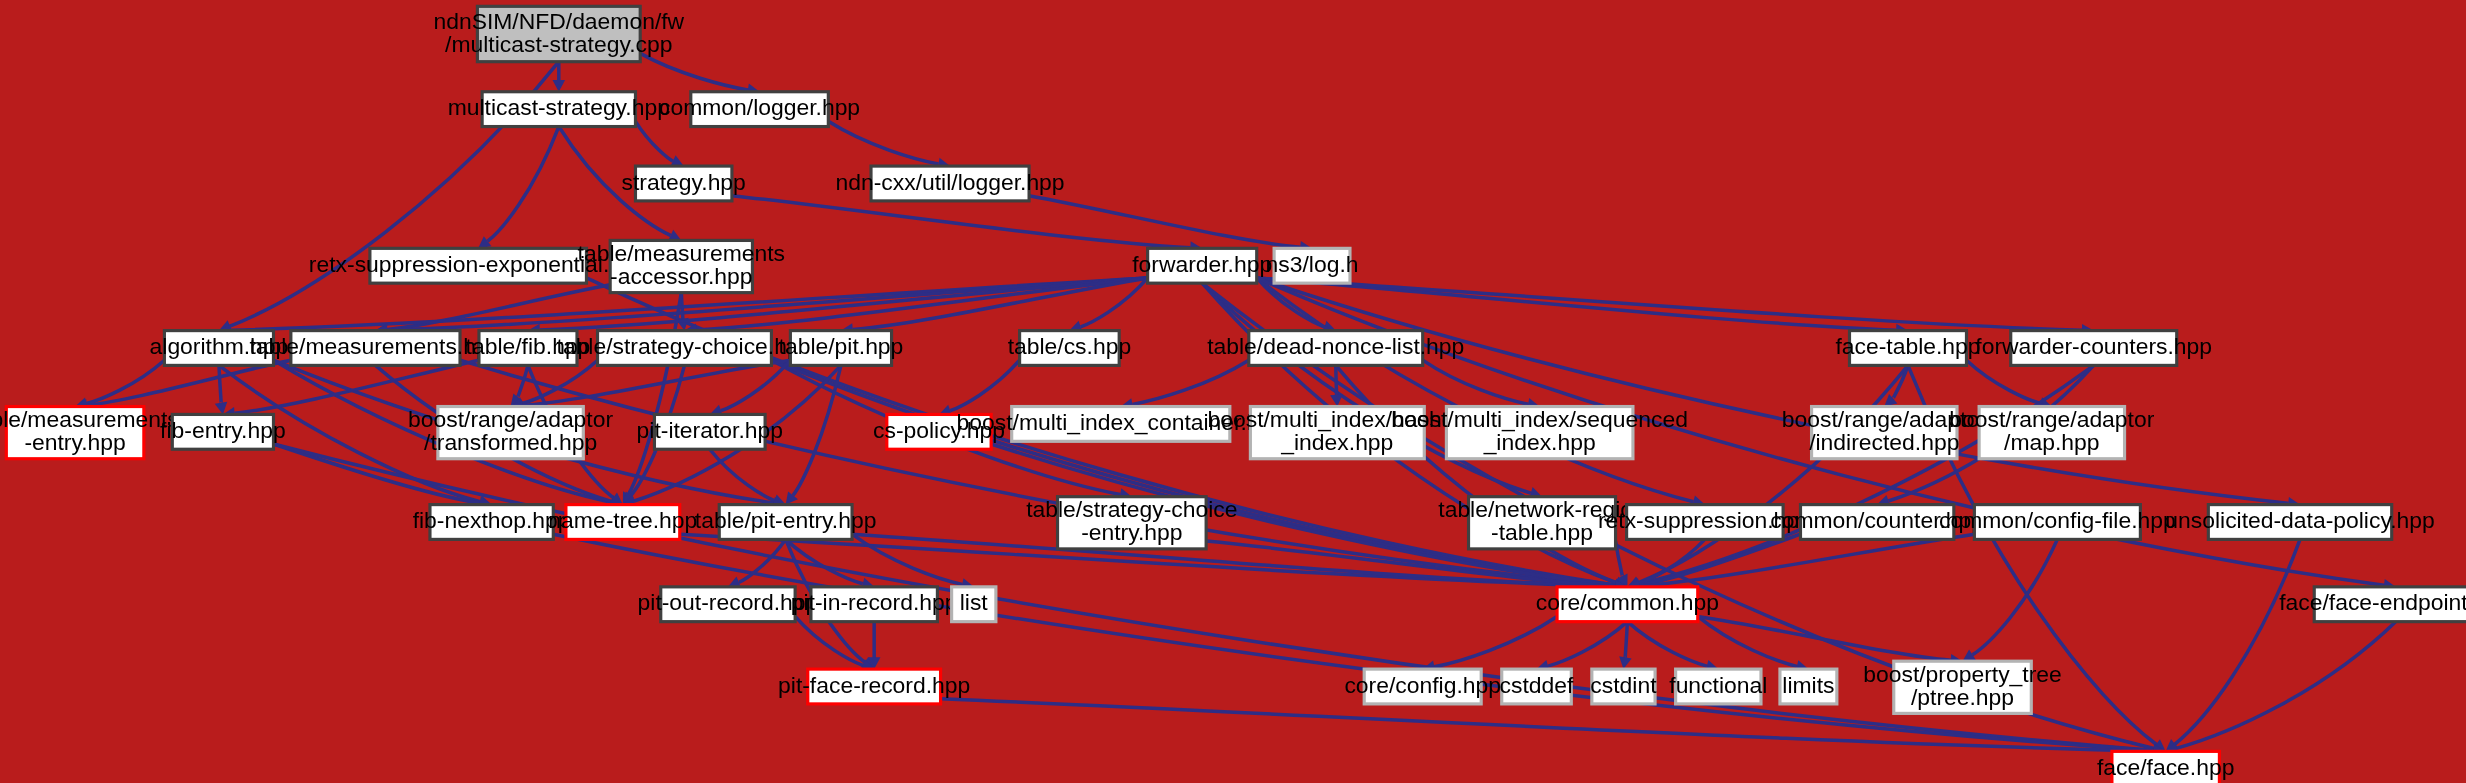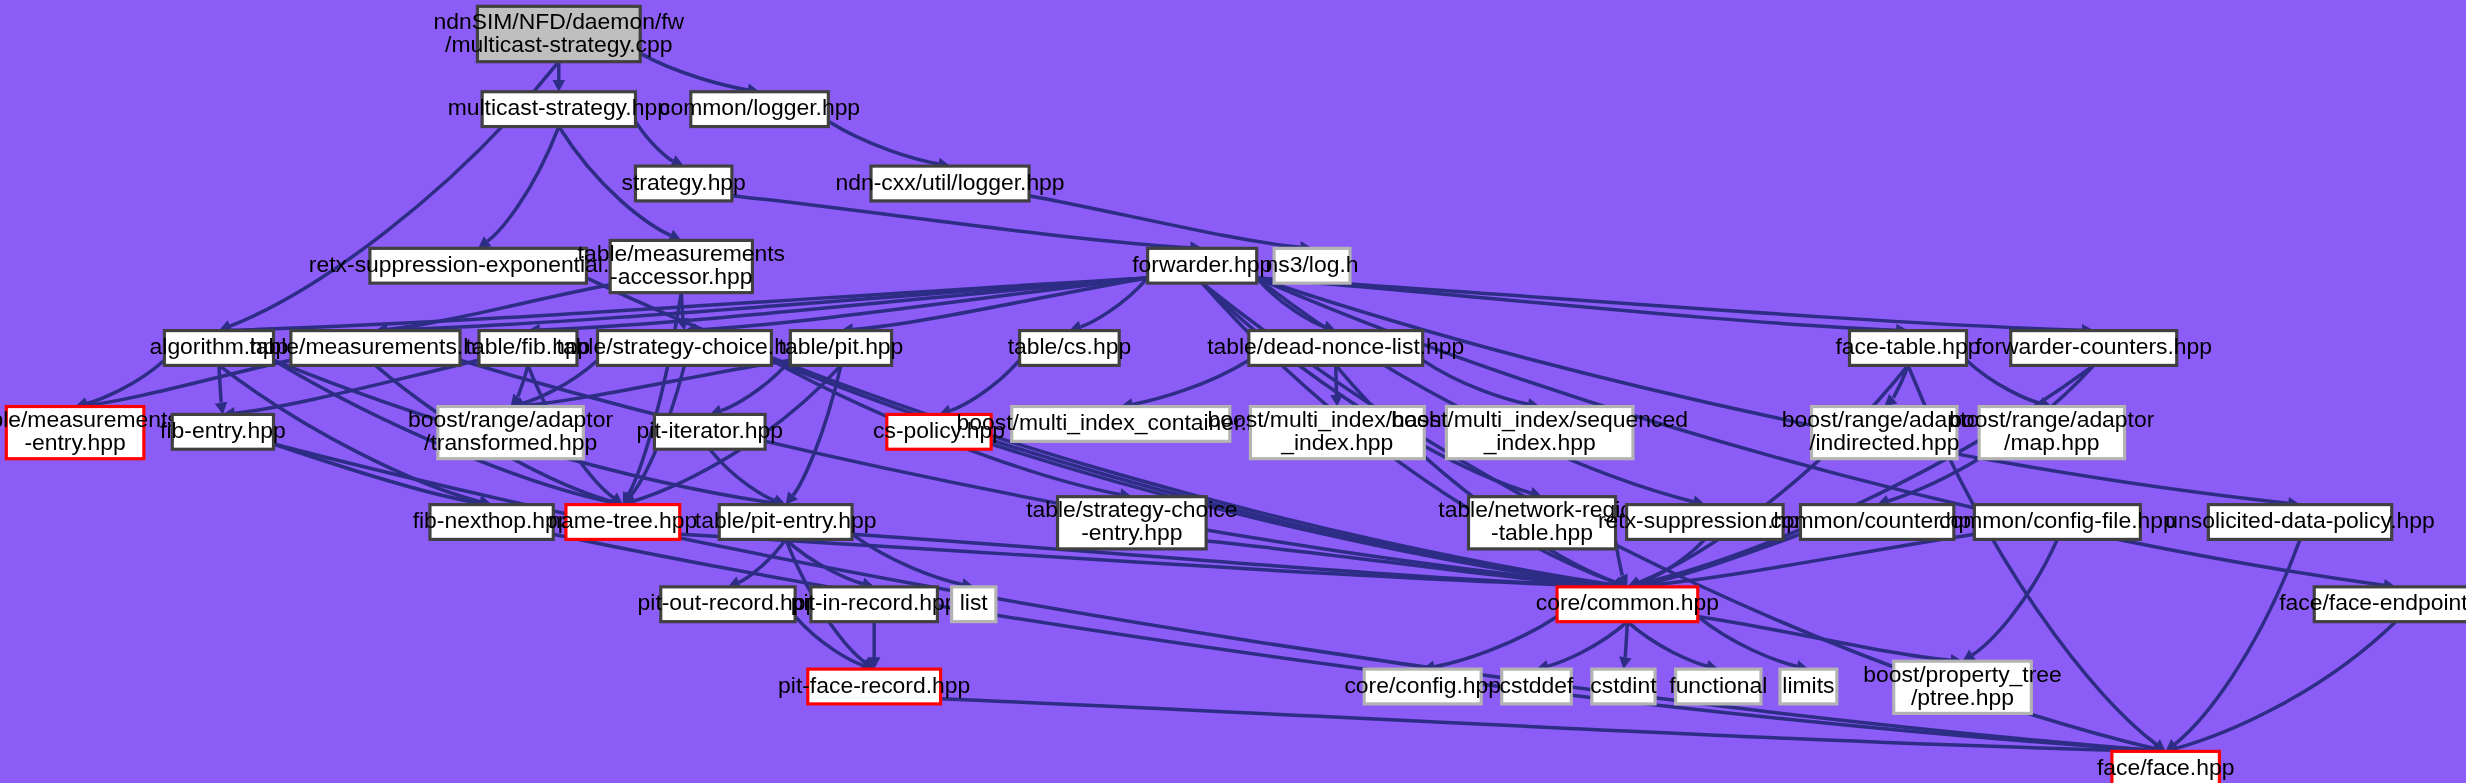--- a/index.html
+++ b/index.html
@@ -8,21 +8,21 @@
     padding: 0;
     background: #ffffff;
   }
   body {
     font-family: "Liberation Sans", sans-serif;
   }
   #graph-root {
     position: relative;
     width: 2466px;
     height: 783px;
-    background: #8b5cf6;
+    background: #b91c1c;
     overflow: hidden;
   }
   svg#graph-svg {
     position: absolute;
     top: 0; left: 0;
     width: 2466px;
     height: 783px;
   }
   .edge-path {
     fill: none;

